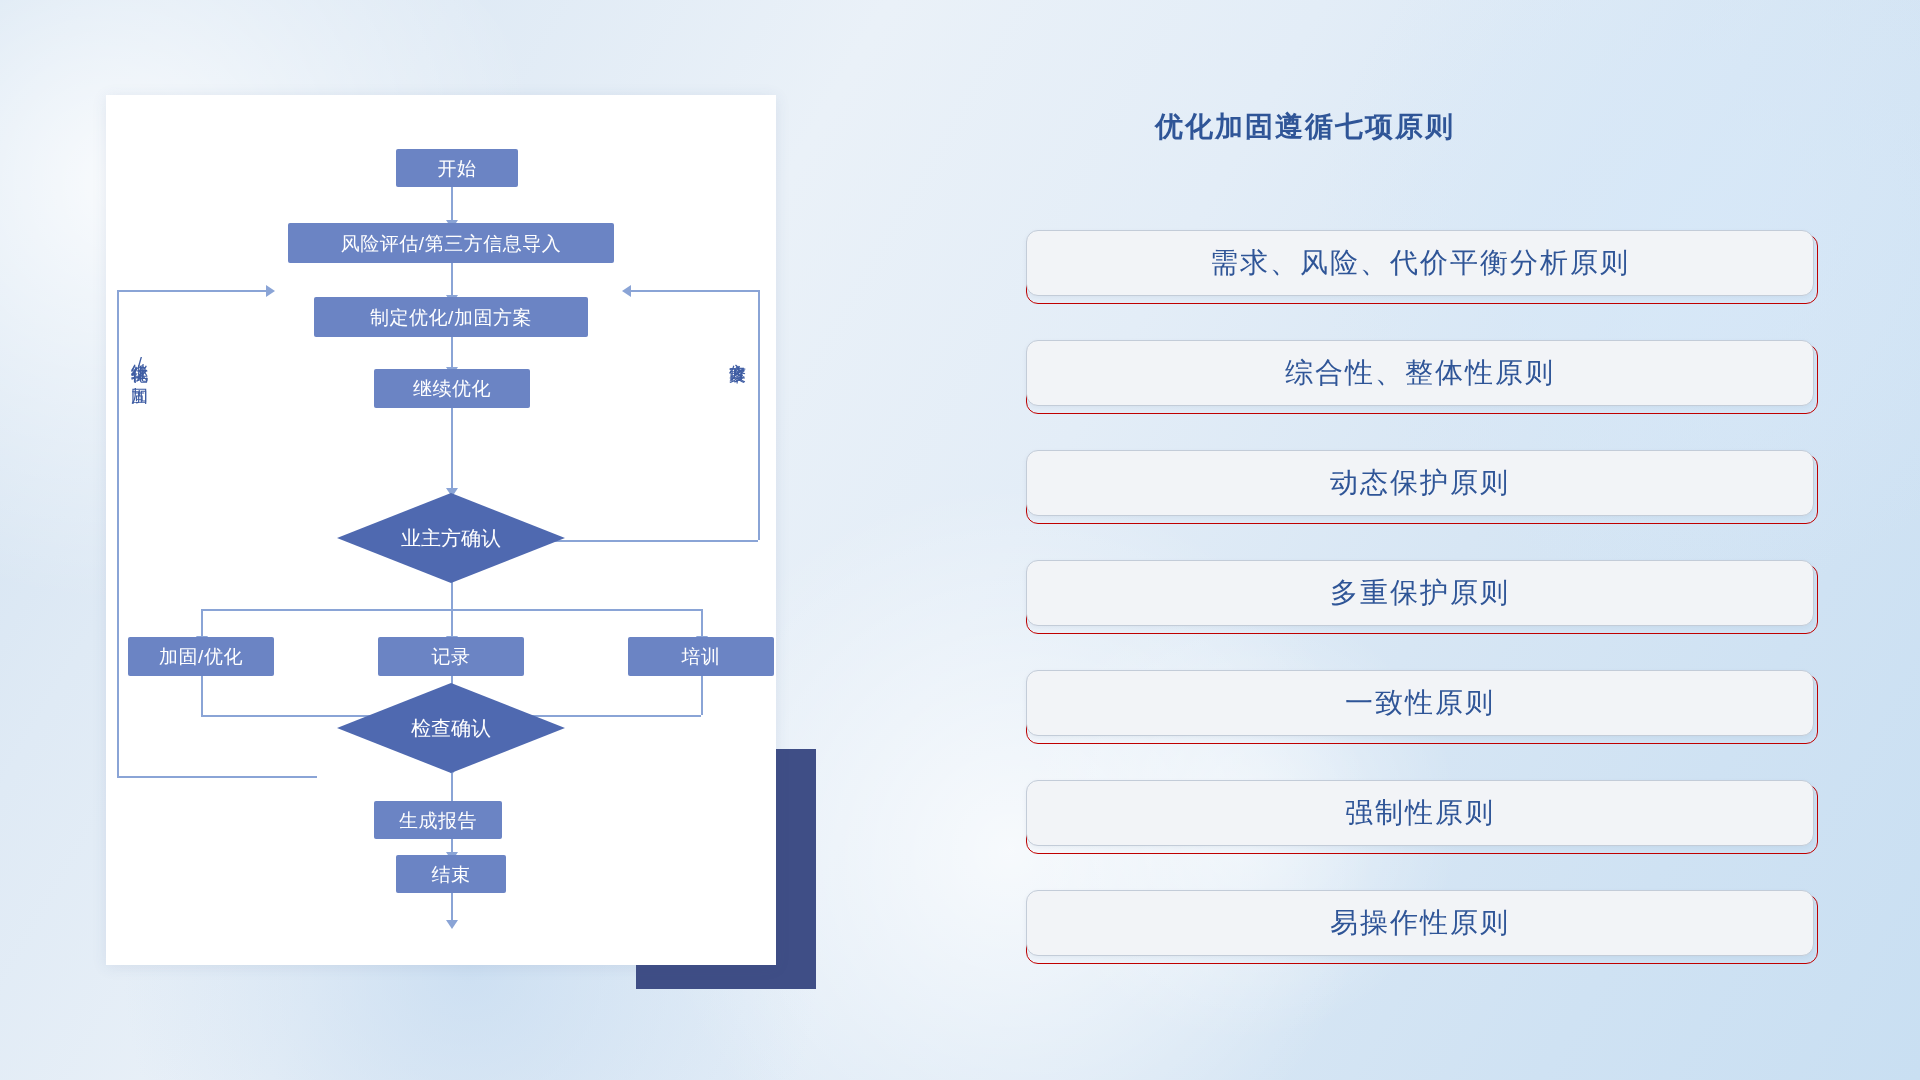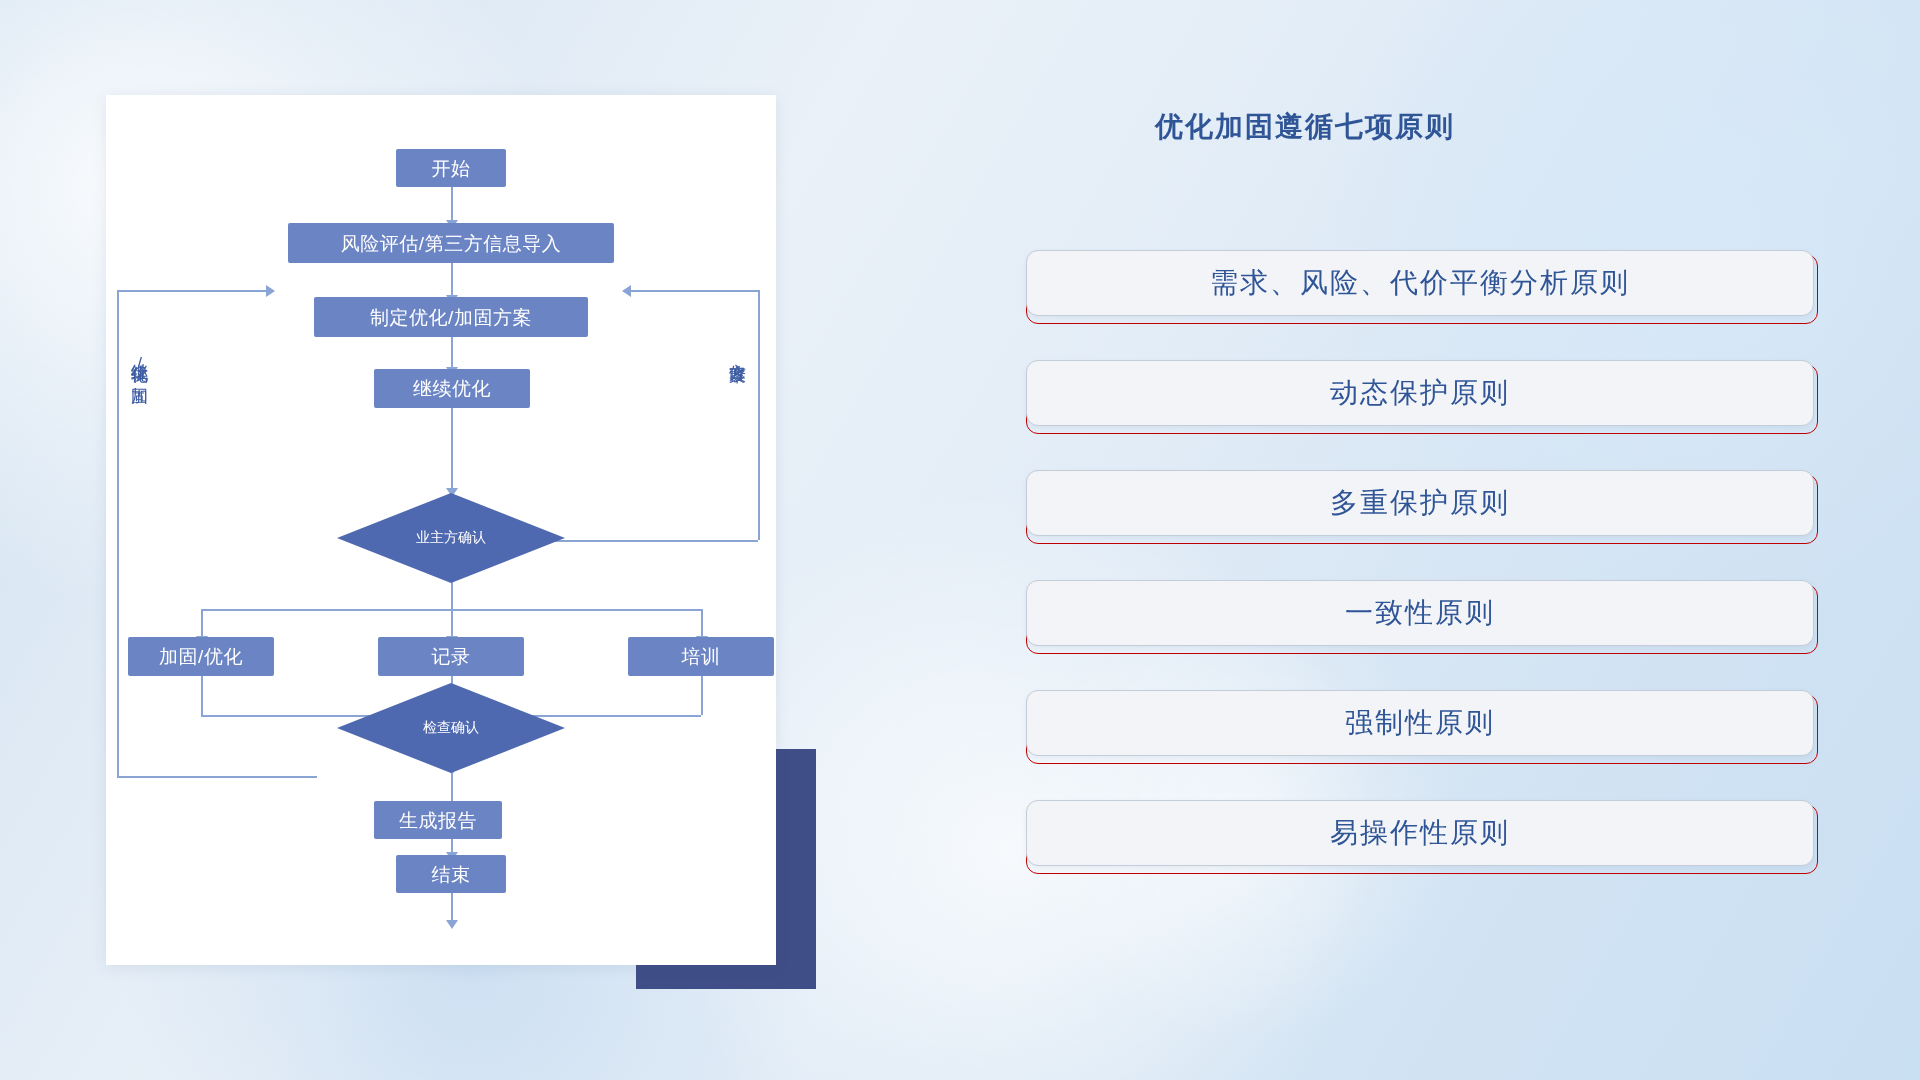--- a/index.html
+++ b/index.html
@@ -89,21 +89,21 @@
   }
   .diamond-shape {
     position: absolute;
     inset: 0;
     background: #4f69b0;
     clip-path: polygon(50% 0, 100% 50%, 50% 100%, 0 50%);
   }
   .diamond-label {
     position: relative;
     color: #ffffff;
-    font-size: 14px;
+    font-size: 20px;
     white-space: nowrap;
   }
   .conn {
     position: absolute;
     background: #8aa4d6;
   }
   .conn-v { width: 1.6px; }
   .conn-h { height: 1.6px; }
   .arrow-down {
     position: absolute;
@@ -150,21 +150,20 @@
   .principle-list {
     position: absolute;
     left: 1026px;
     top: 230px;
     width: 790px;
   }
   .principle-item {
     position: relative;
     height: 68px;
     margin-bottom: 42px;
-    margin-top: 20px;
   }
   .principle-accent {
     position: absolute;
     left: 0;
     top: 4px;
     width: 790px;
     height: 68px;
     border: 1.6px solid #c00000;
     border-radius: 12px;
     background: transparent;
@@ -241,21 +240,21 @@
     <div class="conn conn-h" style="left:95px; top:620px; width:500px;"></div>
     <div class="conn conn-v" style="left:345px; top:620px; height:52px;"></div>
     <div class="arrow-down" style="left:339.8px; top:671px;"></div>
 
     <div class="conn conn-v" style="left:345px; top:678px; height:48px;"></div>
     <div class="conn conn-v" style="left:345px; top:723px; height:36px;"></div>
     <div class="arrow-down" style="left:339.8px; top:757px;"></div>
     <div class="conn conn-v" style="left:345px; top:796px; height:30px;"></div>
     <div class="arrow-down" style="left:339.8px; top:825px;"></div>
 
-    <div class="node" style="left:290px; top:54px; width:110px; height:38px;justify-content:center;">
+    <div class="node" style="left:290px; top:54px; width:122px; height:38px;justify-content:center;">
       <span>开始</span>
     </div>
 
     <div class="node" style="left:182px; top:128px; width:326px; height:40px;">
       <span>风险评估/第三方信息导入</span>
     </div>
 
     <div class="node" style="left:208px; top:202px; width:274px; height:40px;">
       <span>制定优化/加固方案</span>
     </div>
@@ -304,20 +303,26 @@
 
 <div class="principle-list">
 
   <div class="principle-item">
     <div class="principle-accent"></div>
     <div class="principle-box">
       <span class="principle-label">需求、风险、代价平衡分析原则</span>
     </div>
   </div>
 
+  <div class="principle-item">
+    <div class="principle-accent"></div>
+    <div class="principle-box">
+      <span class="principle-label">综合性、整体性原则</span>
+    </div>
+  </div>
 
   <div class="principle-item">
     <div class="principle-accent"></div>
     <div class="principle-box">
       <span class="principle-label">动态保护原则</span>
     </div>
   </div>
 
   <div class="principle-item">
     <div class="principle-accent"></div>

